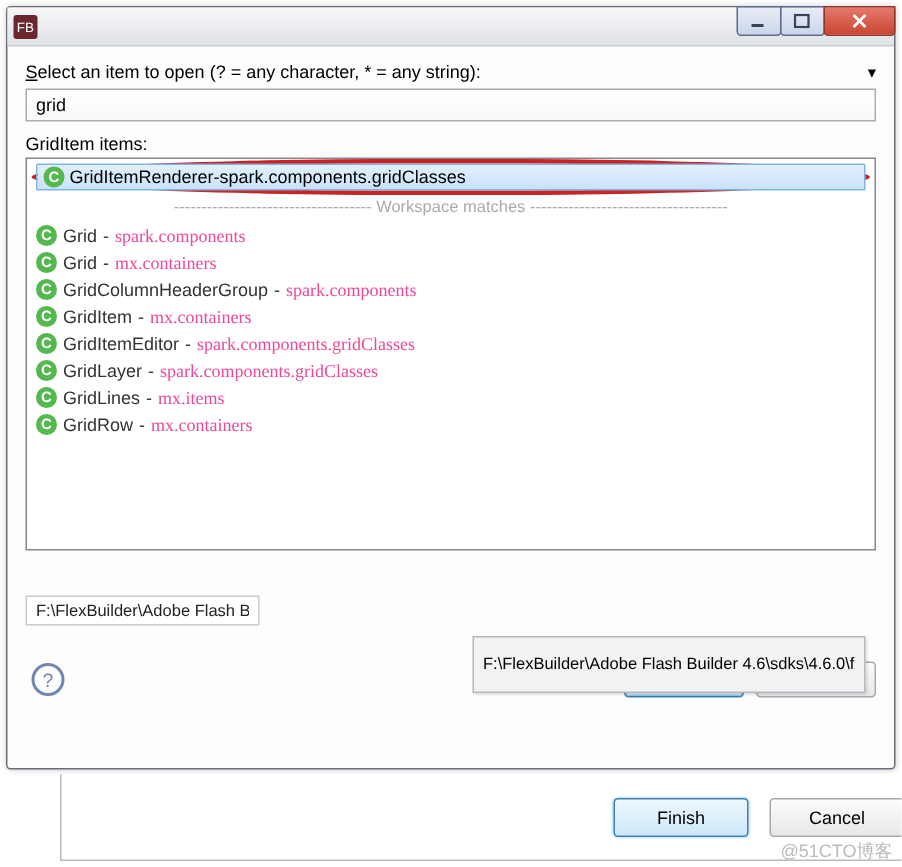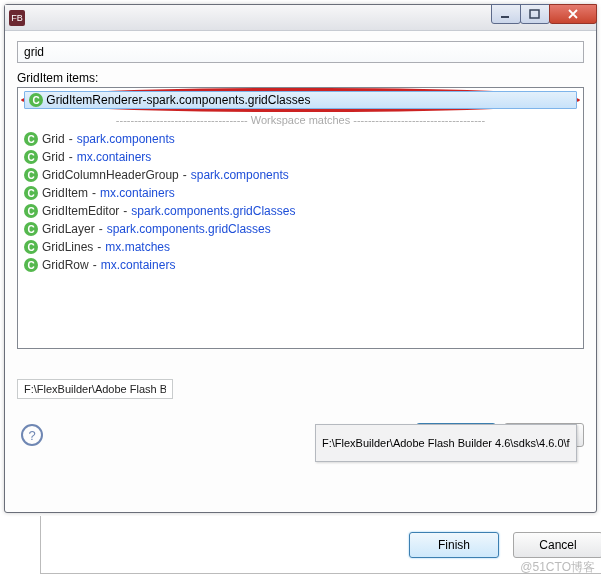--- a/index.html
+++ b/index.html
@@ -16,21 +16,21 @@
   .prompt { font-size: 12px; margin-bottom:4px; display:flex; align-items:center; }
   .prompt .u { text-decoration: underline; }
   .menu-arrow { margin-left:auto; color:#000; font-size:11px;}
   .searchbox { width:100%; height:22px; border:1px solid #abadb3; padding:2px 6px; font-size:12px; background:linear-gradient(#fff,#f7f9fb); }
   .matching-lbl { font-size:12px; margin:8px 0 2px; }
   .listbox { border:1px solid #828790; height:262px; background:#fff; padding:2px; overflow:hidden; }
   .sel-row-wrap { border:3px solid #c22; border-radius:50% / 55%; padding:0; margin:-2px 1px 2px; }
   .sel-row { background:linear-gradient(#e3f0fb,#c8e2fa); border:1px solid #7eb4ea; height:18px; display:flex; align-items:center; font-size:12px; padding:0 4px; border-radius:1px; }
   .sep { text-align:center; color:#aaa; font-size:11px; letter-spacing:0px; margin:2px 0 4px; }
   .row { display:flex; align-items:center; gap:4px; font-size:12px; color:#333; height:18px; padding-left:4px; }
-  .row .pkg { color:#1d4ed8; }
+  .row .pkg { color:#ec4899;font-family:Liberation Serif, serif; }
   .ico-c { width:14px; height:14px; border-radius:50%; background:#55b84e; color:#fff; font-size:10px; font-weight:bold; display:flex;align-items:center;justify-content:center; }
   .path { border:1px solid #c9cccd; background:#fff; height:20px; font-size:11px; padding:2px 6px; margin-top:30px; color:#222; }
   .tooltip { position:absolute; left:315px; top:424px; border:1px solid #b5b9bf; background:#f2f2f3; font-size:11px; padding:12px 6px; box-shadow:1px 1px 2px rgba(0,0,0,.15); white-space:nowrap; }
   .btnrow { display:flex; justify-content:flex-end; gap:8px; margin-top:24px; align-items:center;}
   .help { width:22px;height:22px;border:2px solid #6f87b3;border-radius:50%;color:#6f87b3;font-size:13px;display:flex;align-items:center;justify-content:center;margin-right:auto;margin-left:4px;}
   .btn { min-width:80px; height:24px; border:1px solid #a7a7a7; background:linear-gradient(#fcfcfc,#e7e8ea); border-radius:3px; font-size:13px;text-align:center; }
   .btn.primary { border-color:#3c7fb1; box-shadow:0 0 0 1px #8fc6ec inset; }
   .lower { position:absolute; left:40px; top:516px; width:580px; height:58px; background:#fff; border:1px solid #bbb; border-top:none; display:flex; justify-content:flex-end; align-items:center; gap:14px; padding-right:16px;}
   .btn2 { min-width:90px; height:26px; border:1px solid #a7a7a7; background:linear-gradient(#fcfcfc,#e7e8ea); border-radius:3px; font-size:12px; }
   .btn2.primary { background:linear-gradient(#eff7fd,#cde8fb); border-color:#3c7fb1; box-shadow:0 0 2px #7ec1ee; }
@@ -54,20 +54,24 @@
           </svg>
         </div>
       <div class="winbtn close">
           <svg viewBox="0 0 12 10">
             <path d="M2 1 L10 9 M10 1 L2 9" stroke="#fff" stroke-width="1.8"></path>
           </svg>
         </div>
     </div>
   </div>
   <div class="body">
+    <div class="prompt">
+      <span><span class="u">S</span><span>elect an item to open (? = any character, * = any string):</span></span>
+      <span class="menu-arrow">▾</span>
+    </div>
     <input class="searchbox" value="grid" style="">
     <div class="matching-lbl">GridItem items:</div>
     <div class="listbox">
       <div class="sel-row-wrap">
         <div class="sel-row">
           <span class="ico-c">C</span>&nbsp;
           <span>GridItemRenderer</span>
           <span> - </span>
           <span>spark.components.gridClasses</span>
         </div>
@@ -106,21 +110,21 @@
       <div class="row">
           <span class="ico-c">C</span>
           <span>GridLayer</span>
           <span> - </span>
           <span class="pkg">spark.components.gridClasses</span>
         </div>
       <div class="row">
           <span class="ico-c">C</span>
           <span>GridLines</span>
           <span> - </span>
-          <span class="pkg">mx.matches</span>
+          <span class="pkg">mx.items</span>
         </div>
       <div class="row">
           <span class="ico-c">C</span>
           <span>GridRow</span>
           <span> - </span>
           <span class="pkg">mx.containers</span>
         </div>
     </div>
     <input class="path" readonly="" value="F:\FlexBuilder\Adobe Flash Builder 4.6\sdks\...k\components\gridClasses\GridItemRenderer.as" style="">
     <div class="btnrow">

